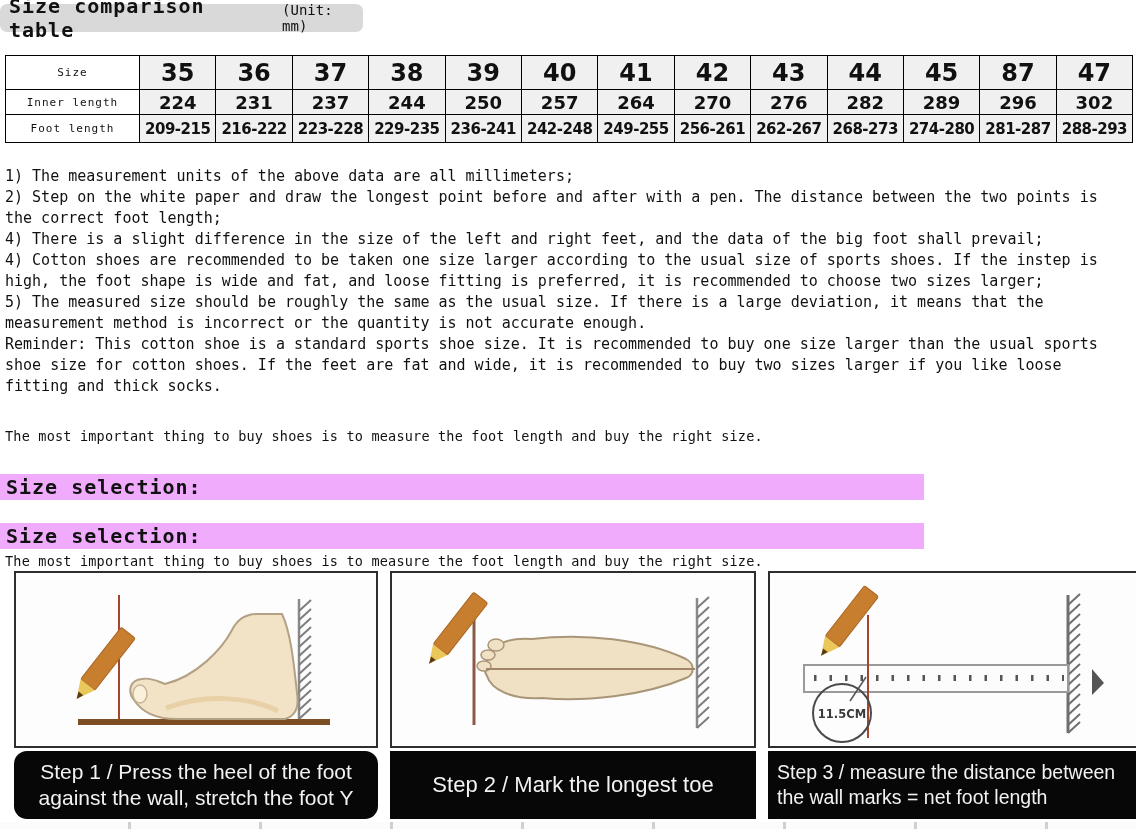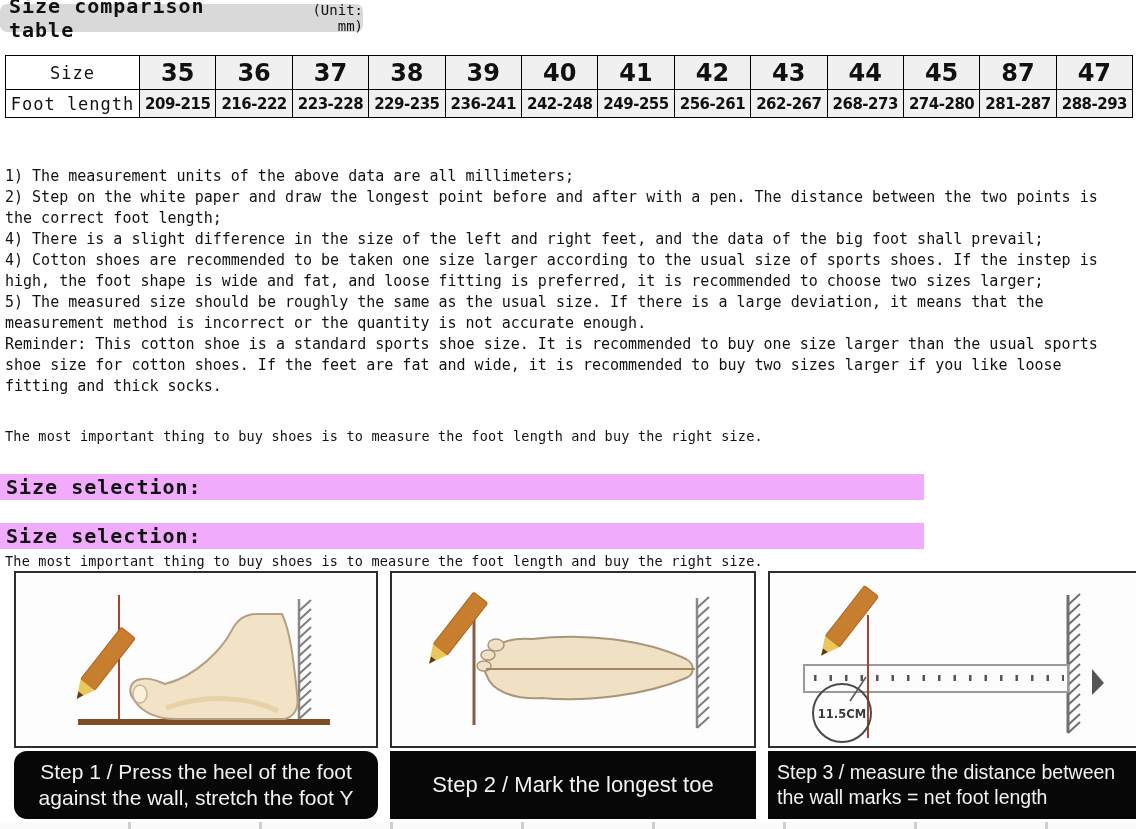--- a/index.html
+++ b/index.html
@@ -4,29 +4,29 @@
 <style>
   * { margin:0; padding:0; box-sizing:border-box; }
   html,body { width:1136px; height:829px; background:#ffffff; overflow:hidden; }
   .page { position:relative; width:1136px; height:829px; background:#fff;
           font-family:"DejaVu Sans Mono","Liberation Mono",monospace; color:#111; }
 
   
   .title-bar { position:absolute; left:0; top:4px; width:363px; height:28px;
                background:#d9d9d9; display:flex; align-items:center; padding-left:9px;border-radius:7px; }
   .title-main { font-size:20px; font-weight:bold; letter-spacing:1px; }
-  .title-unit { font-size:14px; margin-left:10px;text-align:right; }
+  .title-unit { font-size:14px; margin-left:10px; }
 
   
   .size-table { position:absolute; left:5px; top:55px; width:1128px;
                 border-collapse:collapse; table-layout:fixed; }
   .size-table td { border:1.5px solid #000; text-align:center; vertical-align:middle;
                    background:#f1f0f1; overflow:hidden; white-space:nowrap; }
   .size-table td.label-cell { background:#ffffff; font-family:"DejaVu Sans Mono",monospace;
-                   font-size:17px; letter-spacing:1px;text-align:center; }
+                   font-size:11px; letter-spacing:1px;text-align:center; }
   .size-table tr.row0 td { height:34px; }
   .size-table tr.row1 td { height:25px; }
   .size-table tr.row2 td { height:28px; }
   .size-table tr.row0 td.val-cell { font-family:"DejaVu Sans",sans-serif; font-weight:bold; font-size:24px; }
   .size-table tr.row1 td.val-cell { font-family:"DejaVu Sans",sans-serif; font-weight:bold; font-size:18px; }
   .size-table tr.row2 td.val-cell { font-family:"DejaVu Sans",sans-serif; font-weight:bold; font-size:15px; letter-spacing:-0.5px; }
   .col-label { width:134px; } .col-val { width:76.4px; }
 
   
   .notes { position:absolute; left:5px; top:166px; width:1126px;
@@ -94,20 +94,36 @@
           <td class="val-cell">38</td>
           <td class="val-cell">39</td>
           <td class="val-cell">40</td>
           <td class="val-cell">41</td>
           <td class="val-cell">42</td>
           <td class="val-cell">43</td>
           <td class="val-cell">44</td>
           <td class="val-cell">45</td>
           <td class="val-cell">87</td>
           <td class="val-cell">47</td>
+        </tr>
+        <tr class="row1">
+          <td class="label-cell">Inner length</td>
+          <td class="val-cell">224</td>
+          <td class="val-cell">231</td>
+          <td class="val-cell">237</td>
+          <td class="val-cell">244</td>
+          <td class="val-cell">250</td>
+          <td class="val-cell">257</td>
+          <td class="val-cell">264</td>
+          <td class="val-cell">270</td>
+          <td class="val-cell">276</td>
+          <td class="val-cell">282</td>
+          <td class="val-cell">289</td>
+          <td class="val-cell">296</td>
+          <td class="val-cell">302</td>
         </tr>
         <tr class="row2">
           <td class="label-cell">Foot length</td>
           <td class="val-cell">209-215</td>
           <td class="val-cell">216-222</td>
           <td class="val-cell">223-228</td>
           <td class="val-cell">229-235</td>
           <td class="val-cell">236-241</td>
           <td class="val-cell">242-248</td>
           <td class="val-cell">249-255</td>

